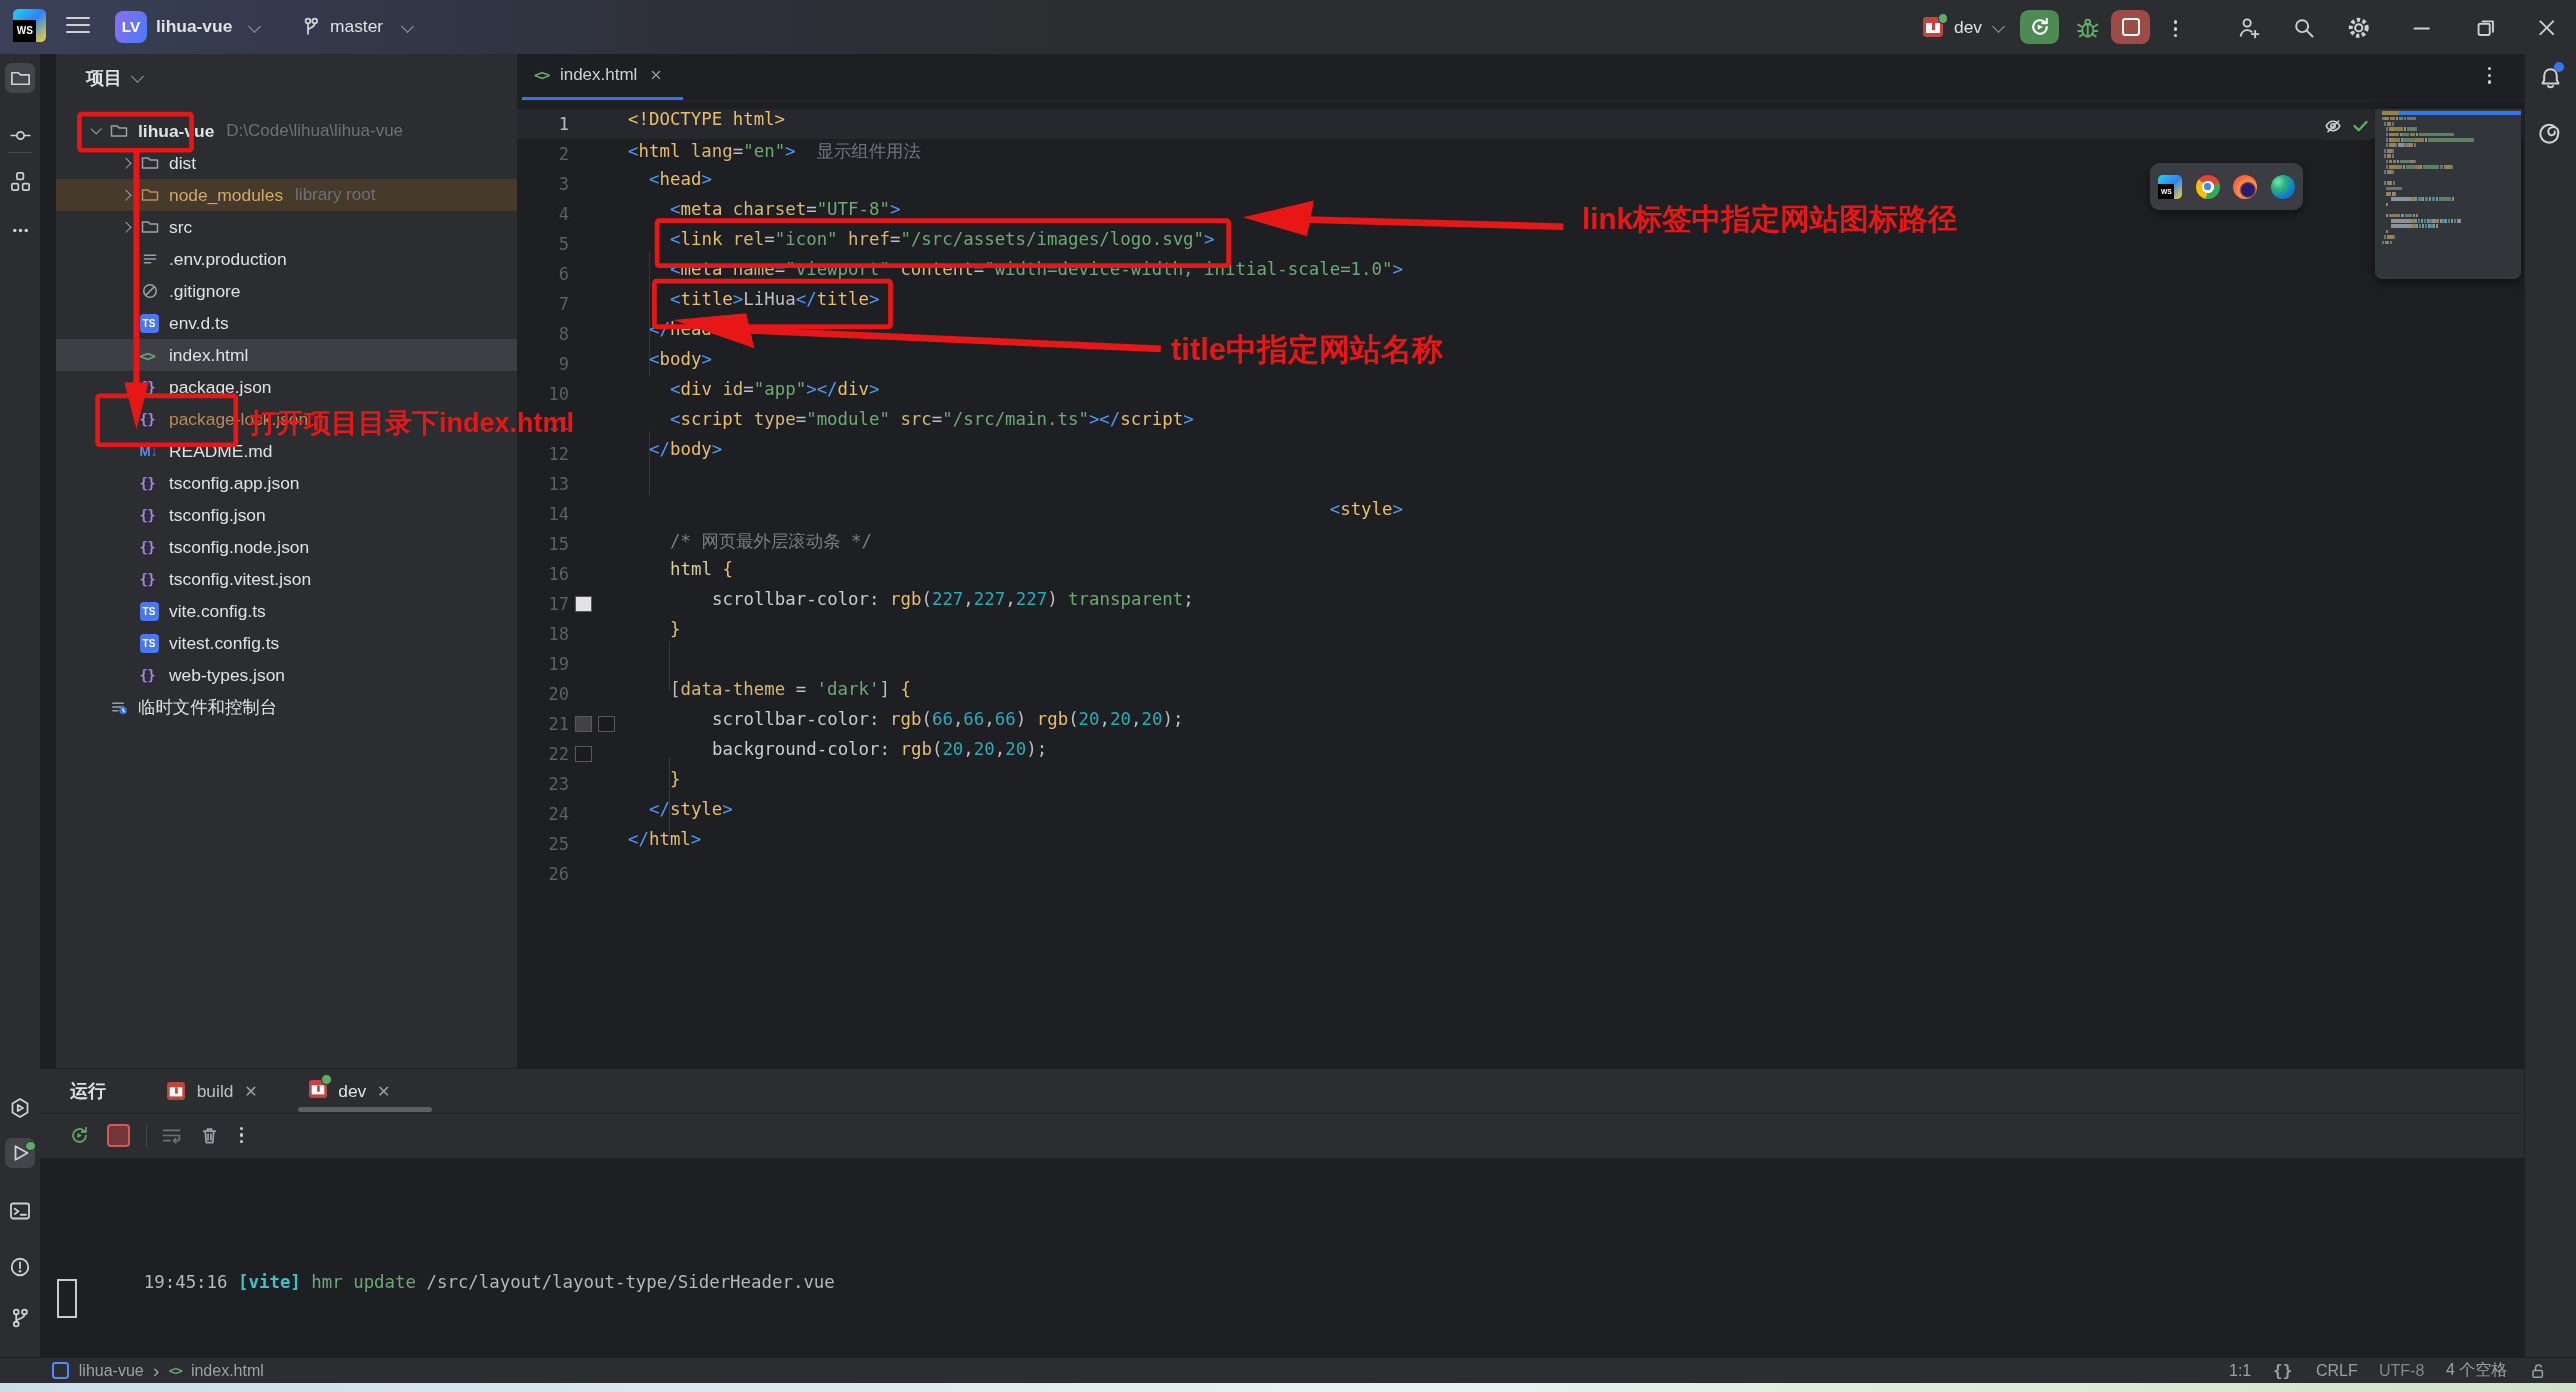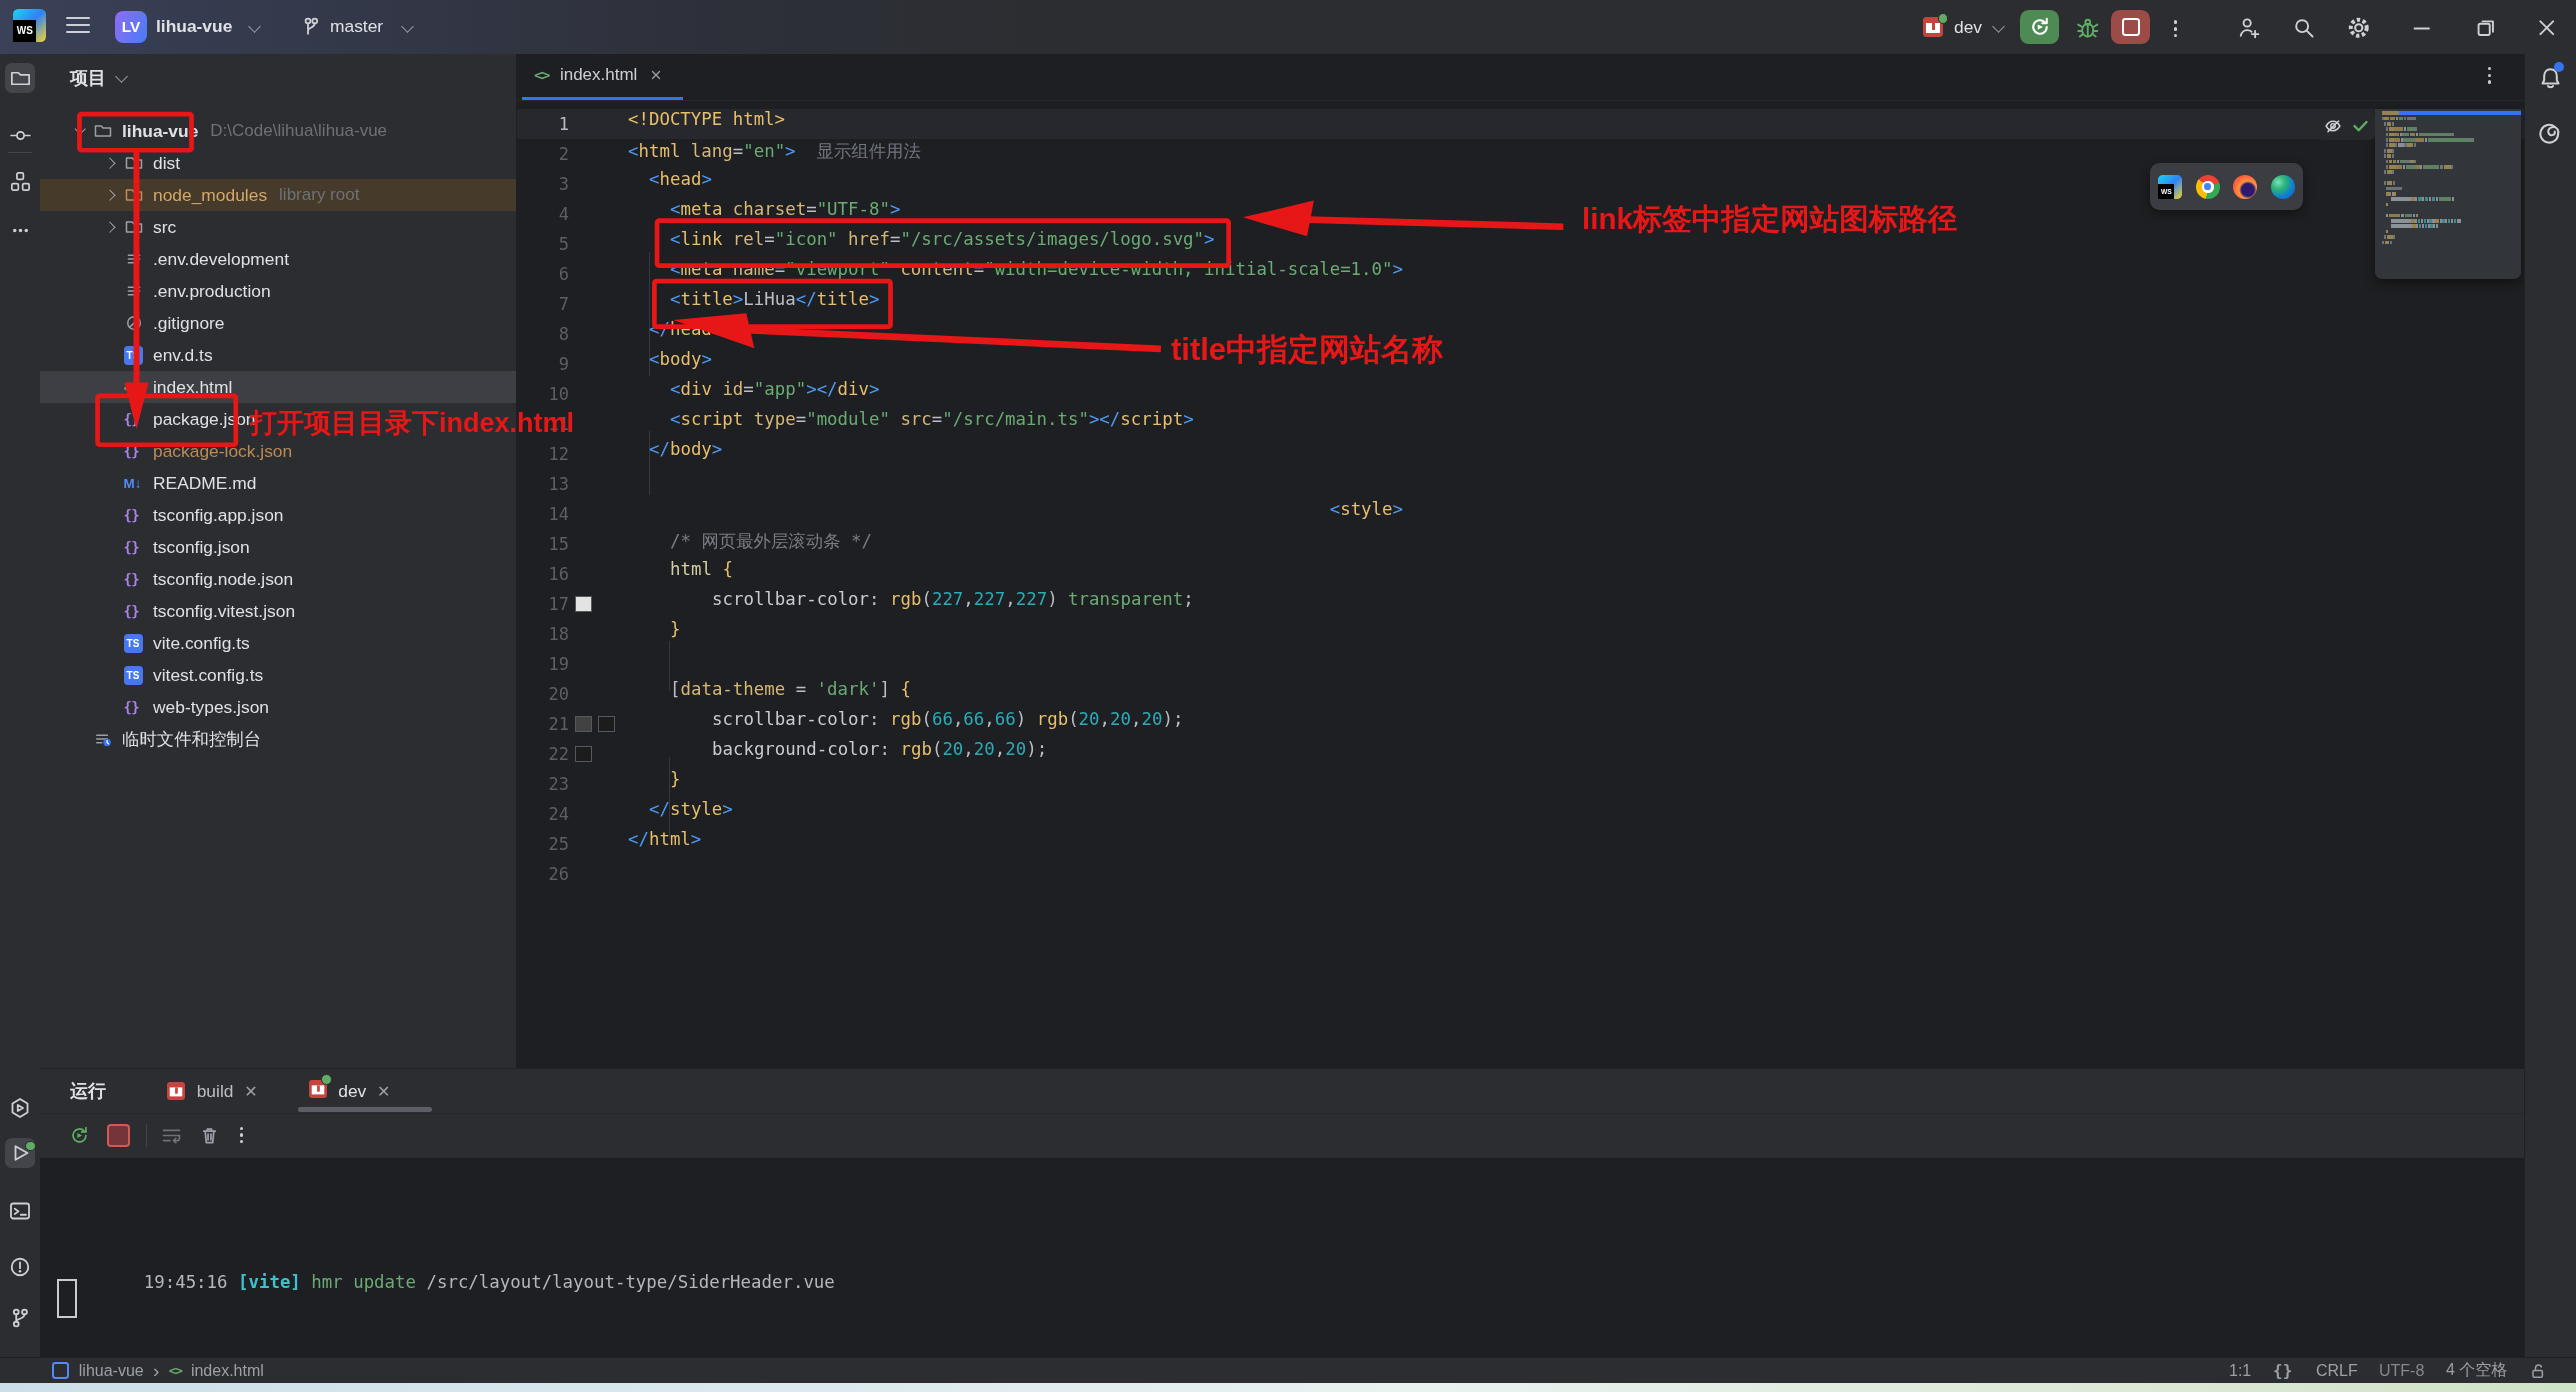--- a/index.html
+++ b/index.html
@@ -31,21 +31,21 @@
   .npmico{width:20px;height:20px;background:#c5443e;border-radius:3.4px;position:relative;}
   .npmico::after{content:'';position:absolute;left:3.4px;top:6px;width:13.4px;height:10px;background:#fff;}
   .npmico::before{content:'';position:absolute;left:8.7px;top:6px;width:3.4px;height:6.7px;background:#c5443e;z-index:1;}
   .greendot{position:absolute;width:8.7px;height:8.7px;border-radius:50%;background:#5fad65;border:1.3px solid #2b2d30;}
   
   #leftstrip{left:0;top:54px;width:40px;height:1303px;background:#2b2d30;border-right:0.7px solid #1f2023;}
   .stripbtn{position:absolute;left:5.4px;width:29.5px;height:29.5px;border-radius:6.7px;
     display:flex;align-items:center;justify-content:center;}
   .stripbtn.active{background:#43454a;}
   
-  #projpanel{left:40px;top:54px;width:476px;height:1014px;background:#2b2d30;border-right:0.7px solid #1f2023;overflow:hidden;}
+  #projpanel{left:56px;top:54px;width:476px;height:1014px;background:#2b2d30;border-right:0.7px solid #1f2023;overflow:hidden;}
   #projhead{position:absolute;left:30px;top:12px;display:flex;align-items:center;gap:10.7px;
     font:700 18px "Liberation Sans";color:#dfe1e5;}
   #tree{position:absolute;left:0;top:61px;width:476px;}
   .trow{display:flex;align-items:center;height:32px;font-size:17.4px;color:#dfe1e5;white-space:nowrap;}
   .trow.st-selected{background:#3d3f44;}
   .trow.st-library{background:#463a2b;}
   .trow.st-library .tlabel{color:#d3a869;}
   .trow.st-ignored .tlabel{color:#bb8a57;}
   .tlabel.b{font-weight:700;}
   .chevslot{width:25.5px;display:flex;align-items:center;justify-content:center;flex:none;}
@@ -316,29 +316,20 @@
           </span>
           <span class="tlabel">src</span>
         </div>
         <div class="trow" style="padding-left: 58px;">
           <span class="chevslot"></span>
           <span class="ticon">
             <svg width="20" height="20" viewBox="0 0 32 32" fill="none" stroke="#9da0a8" stroke-width="2.4" stroke-linecap="round">
               <path d="M7 10h18M7 16h18M7 22h10"></path>
             </svg>
           </span>
-          <span class="tlabel">.env.development</span>
-        </div>
-        <div class="trow" style="padding-left: 58px;">
-          <span class="chevslot"></span>
-          <span class="ticon">
-            <svg width="20" height="20" viewBox="0 0 32 32" fill="none" stroke="#9da0a8" stroke-width="2.4" stroke-linecap="round">
-              <path d="M7 10h18M7 16h18M7 22h10"></path>
-            </svg>
-          </span>
           <span class="tlabel">.env.production</span>
         </div>
         <div class="trow" style="padding-left: 58px;">
           <span class="chevslot"></span>
           <span class="ticon">
             <svg width="20" height="20" viewBox="0 0 32 32" fill="none" stroke="#9da0a8" stroke-width="2.4">
               <circle cx="16" cy="16" r="10"></circle>
               <line x1="9" y1="23" x2="23" y2="9"></line>
             </svg>
           </span>

